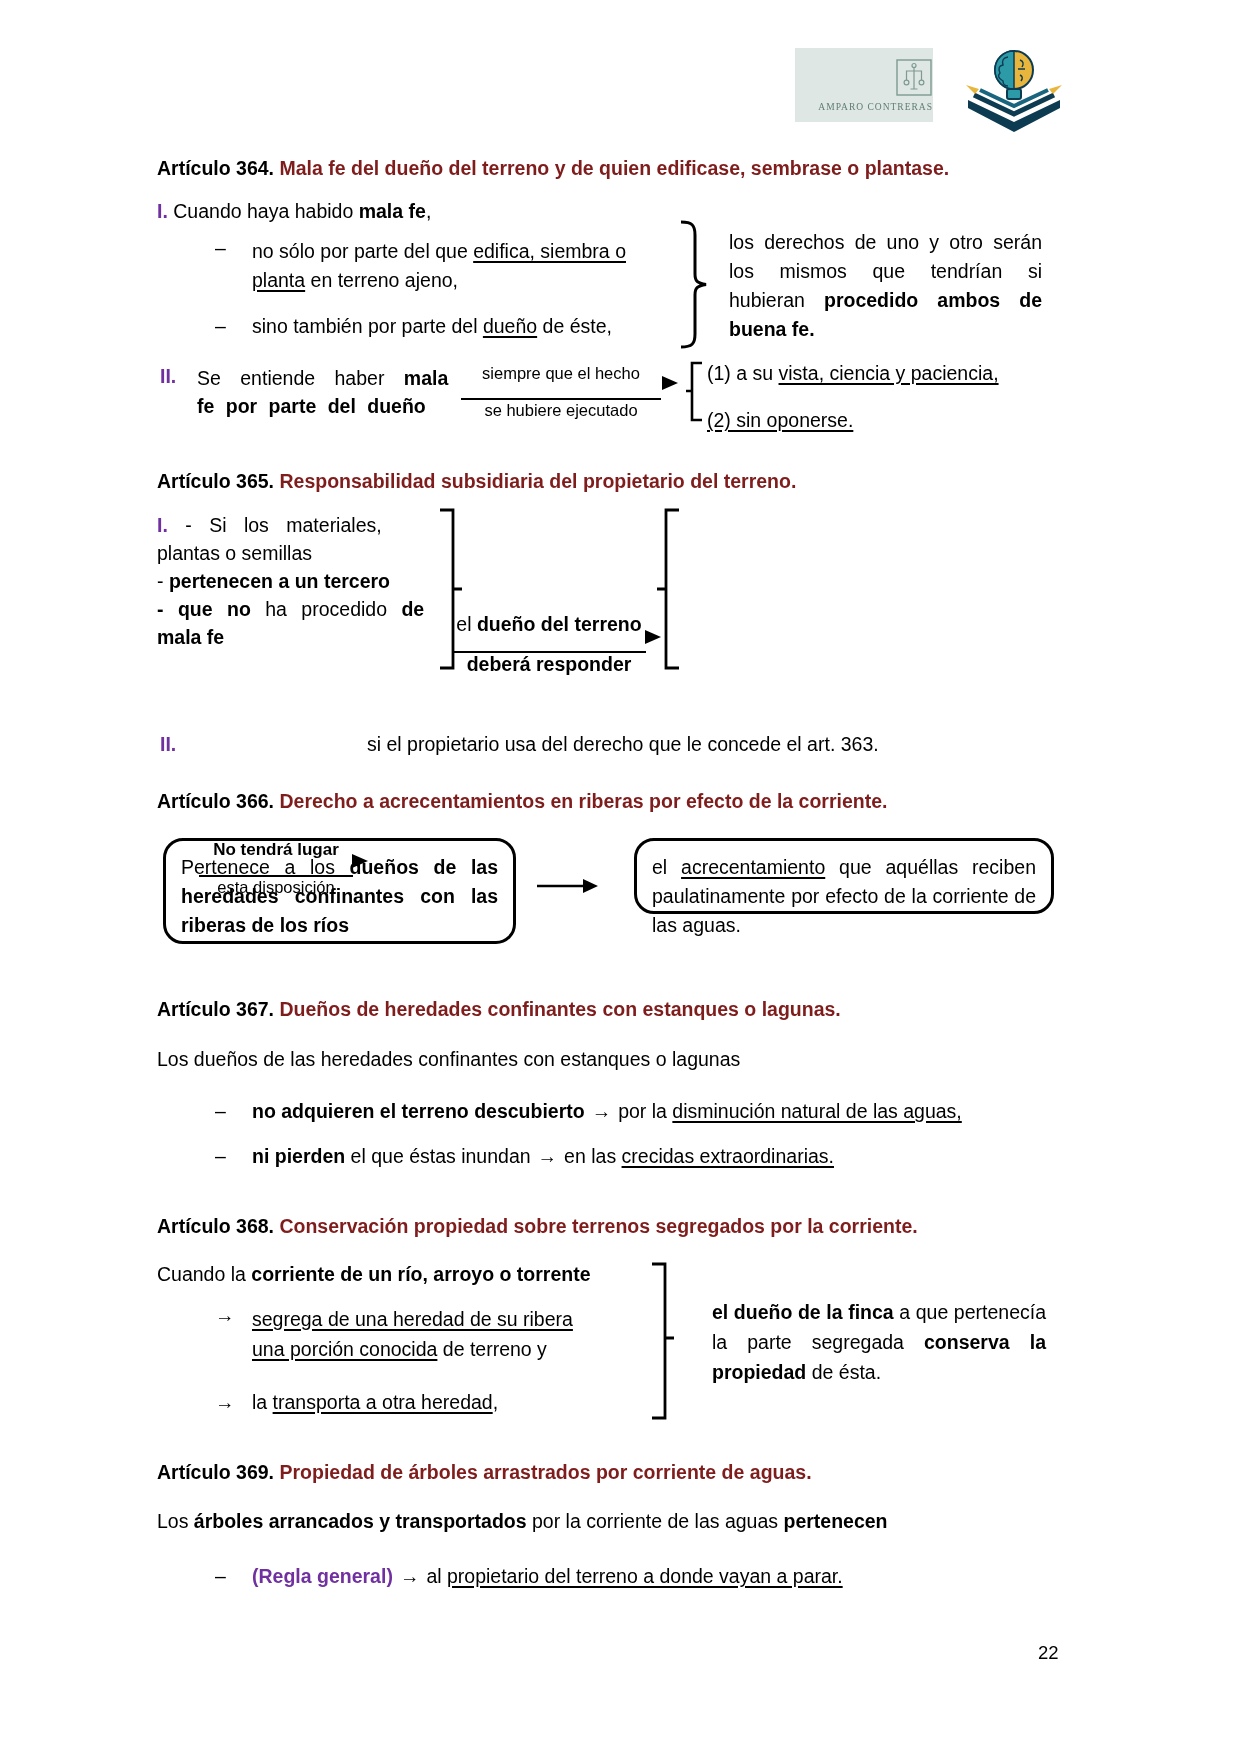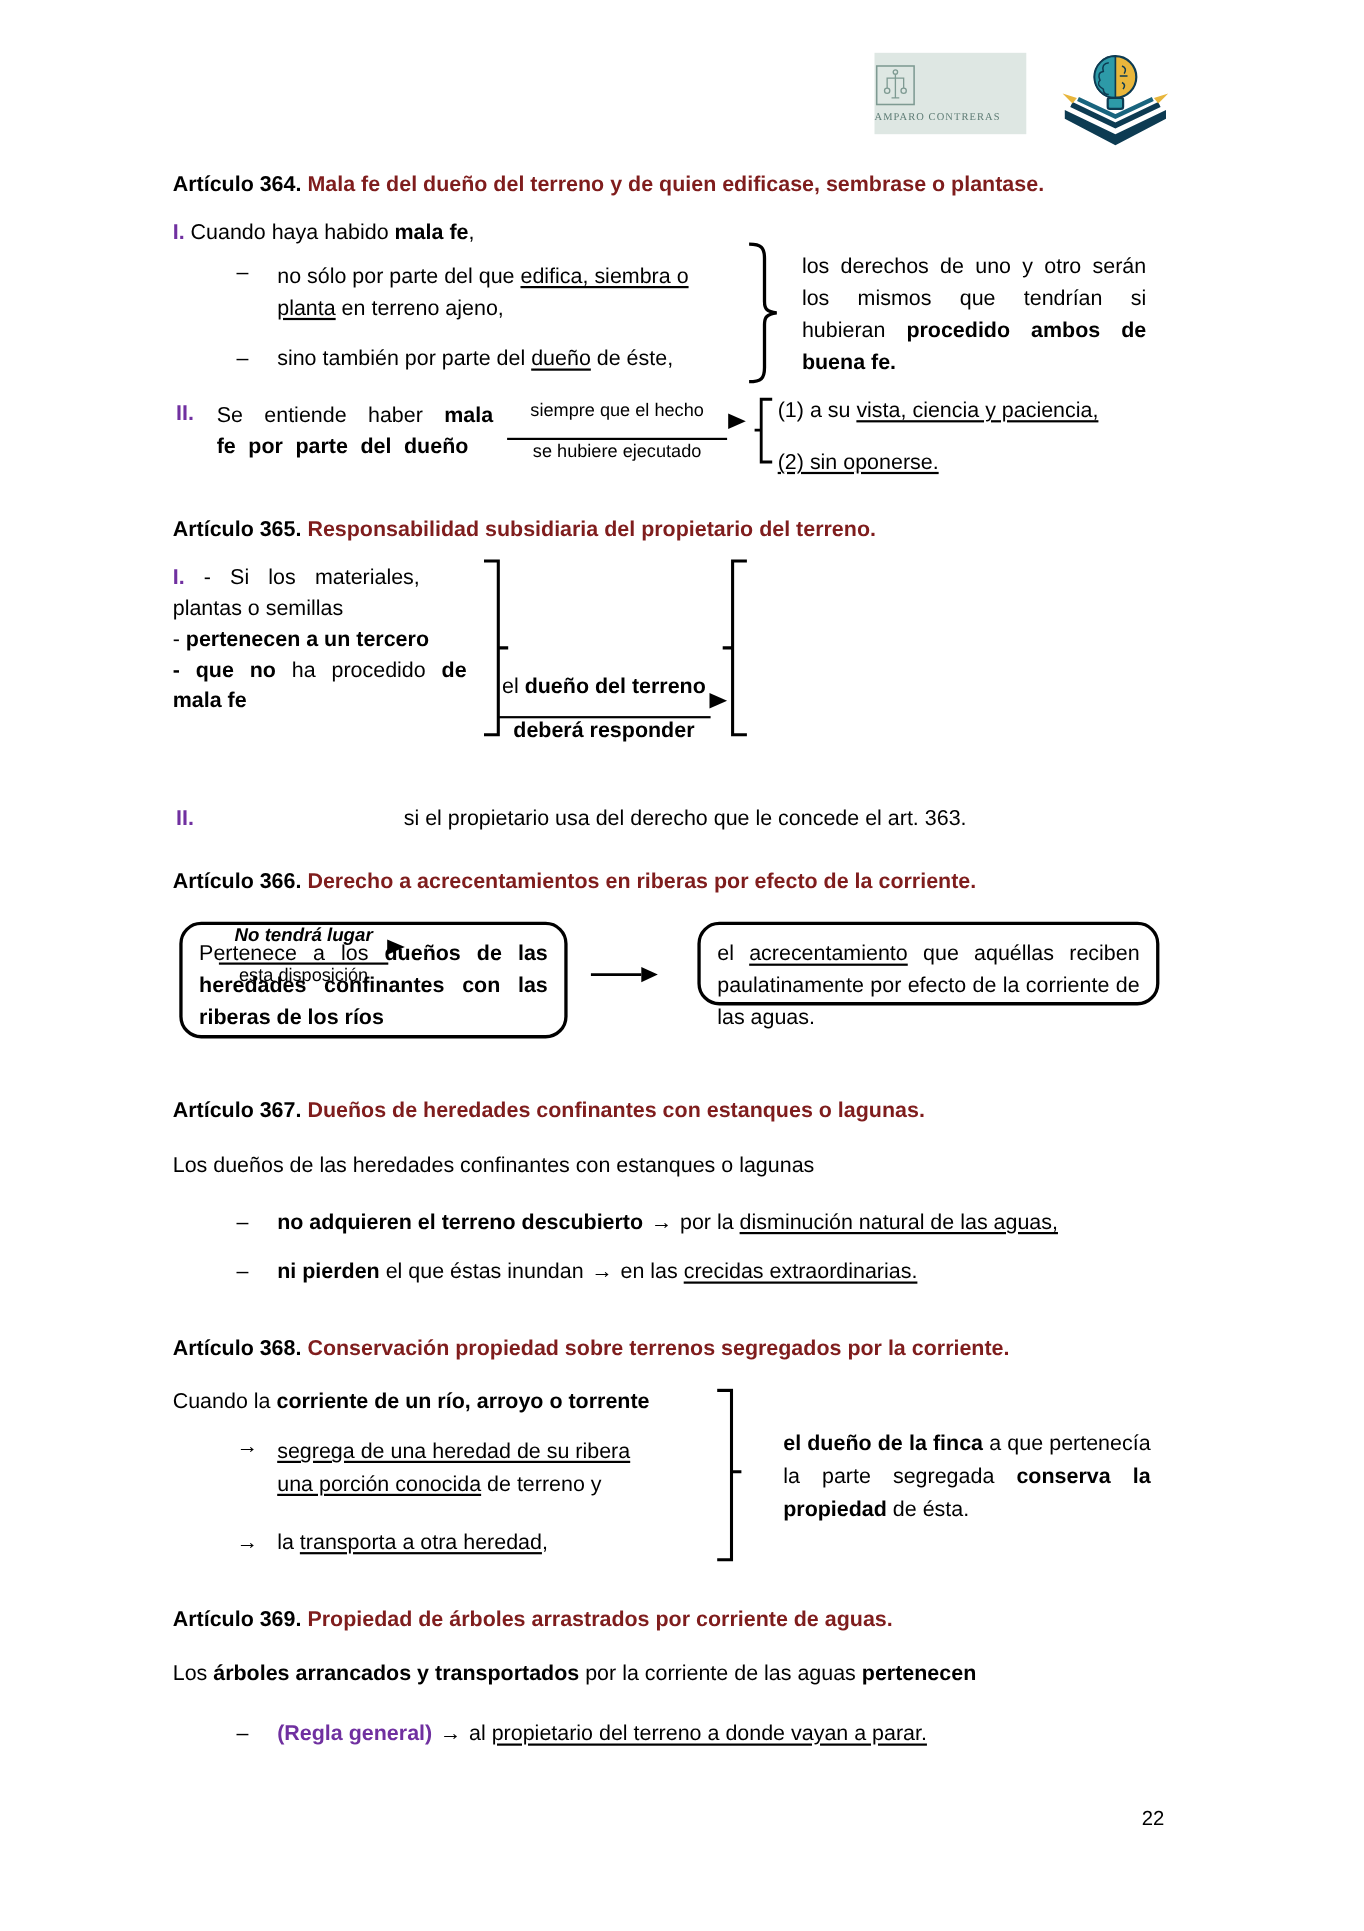--- a/index.html
+++ b/index.html
@@ -1,39 +1,39 @@
 <!DOCTYPE html>
 <html><head>
 <meta charset="utf-8">
 <style>
   *{margin:0;padding:0;box-sizing:border-box}
   html,body{background:#ffffff}
   body{font-family:"Liberation Sans","DejaVu Sans",sans-serif;color:#000;}
   .page{position:relative;width:1240px;height:1755px;background:#fff;overflow:hidden;font-size:19.5px;line-height:1.2}
   .abs{position:absolute}
   .b{font-weight:700}
-  .i{font-style:italic}
+  .i{}
   .u{text-decoration-line:underline;text-decoration-thickness:1.5px;text-underline-offset:3px}
   .num{color:#7030a0;font-weight:700}
   .blue{color:#7f1d1d}
   .t{font-weight:700;white-space:nowrap;font-size:19.5px}
   .nw{white-space:nowrap}
   .just{text-align:justify}
   .lh29{line-height:29px}
   .lh28{line-height:28px}
   .lh30{line-height:30px}
   .row{display:flex;align-items:flex-start}
   .dash-col{width:37px;flex:none}
   .arr{padding:0 7px}
   .small{font-size:16.5px;line-height:20px}
   .frac{text-align:center;position:relative}
   .frac .ftop{border-bottom:2.5px solid #000;padding-bottom:15px}
   .fhead{position:absolute;width:0;height:0;border-left:16px solid #000;border-top:7px solid transparent;border-bottom:7px solid transparent}
   .box{position:absolute;border:3px solid #000;border-radius:20px;padding:12px 15px;line-height:29px}
-  .logo-box{position:absolute;background:#dee7e3;display:flex;flex-direction:column;align-items:flex-start;justify-content:center}
+  .logo-box{position:absolute;background:#dee7e3;display:flex;flex-direction:column;align-items:flex-end;justify-content:center}
   .logo-label{font-family:"Liberation Serif","DejaVu Serif",serif;font-size:9.5px;letter-spacing:1px;color:#5f7d76;margin-top:3px}
   .pagenum{font-size:18.5px}
   svg{display:block}
 </style>
 </head>
 <body>
 
 <div class="page">
 
   <div class="logo-box" style="left:795px;top:48px;width:138px;height:74px">

